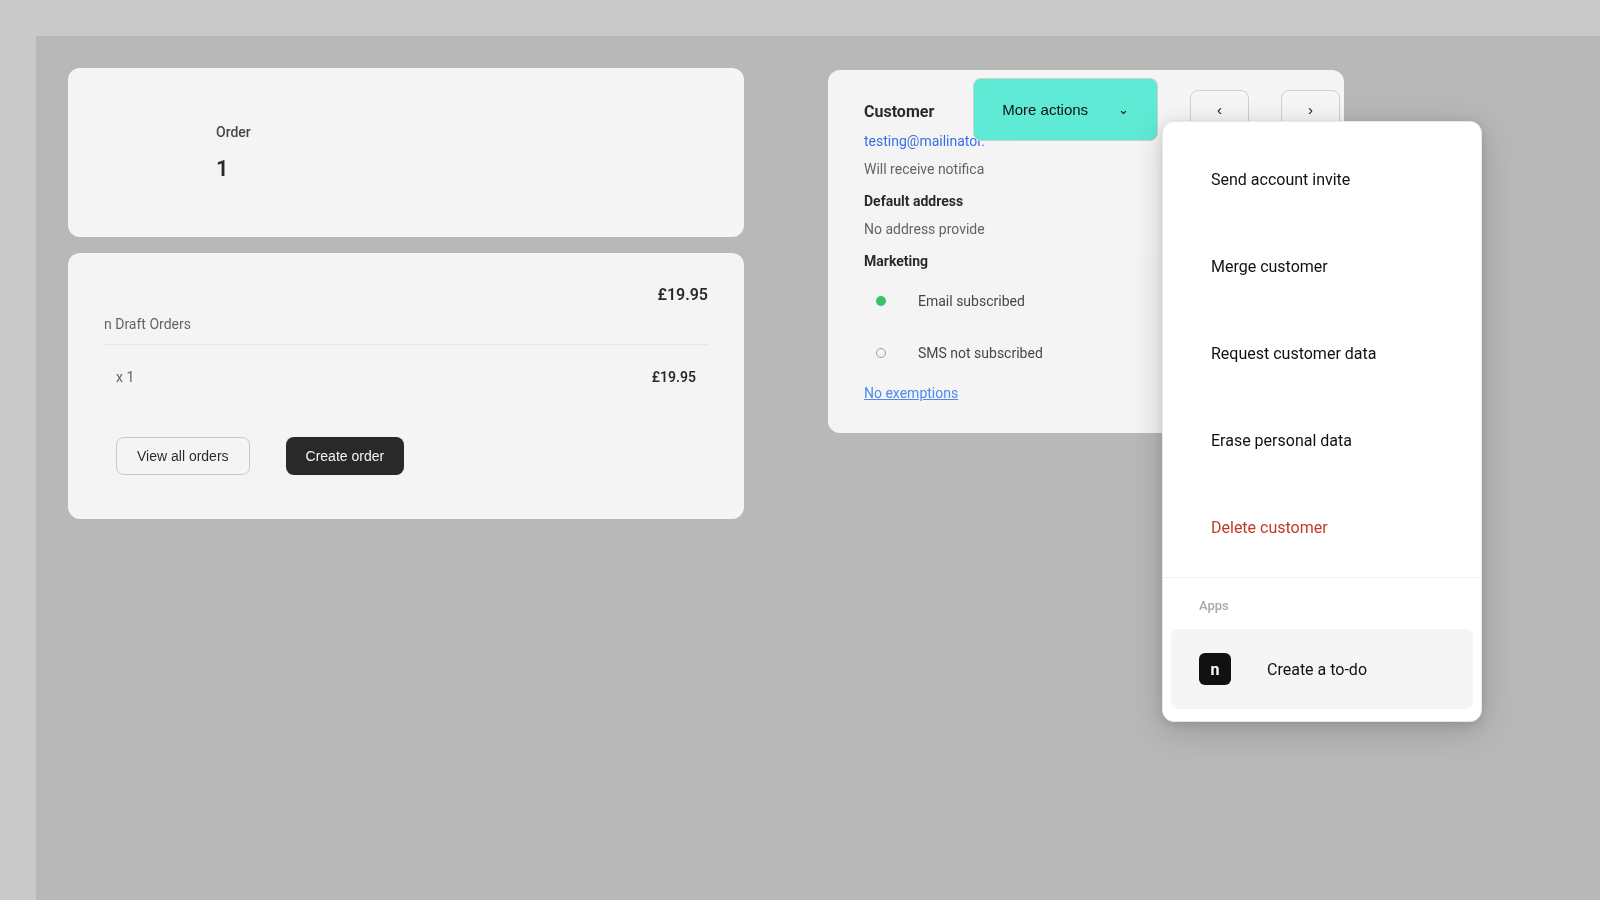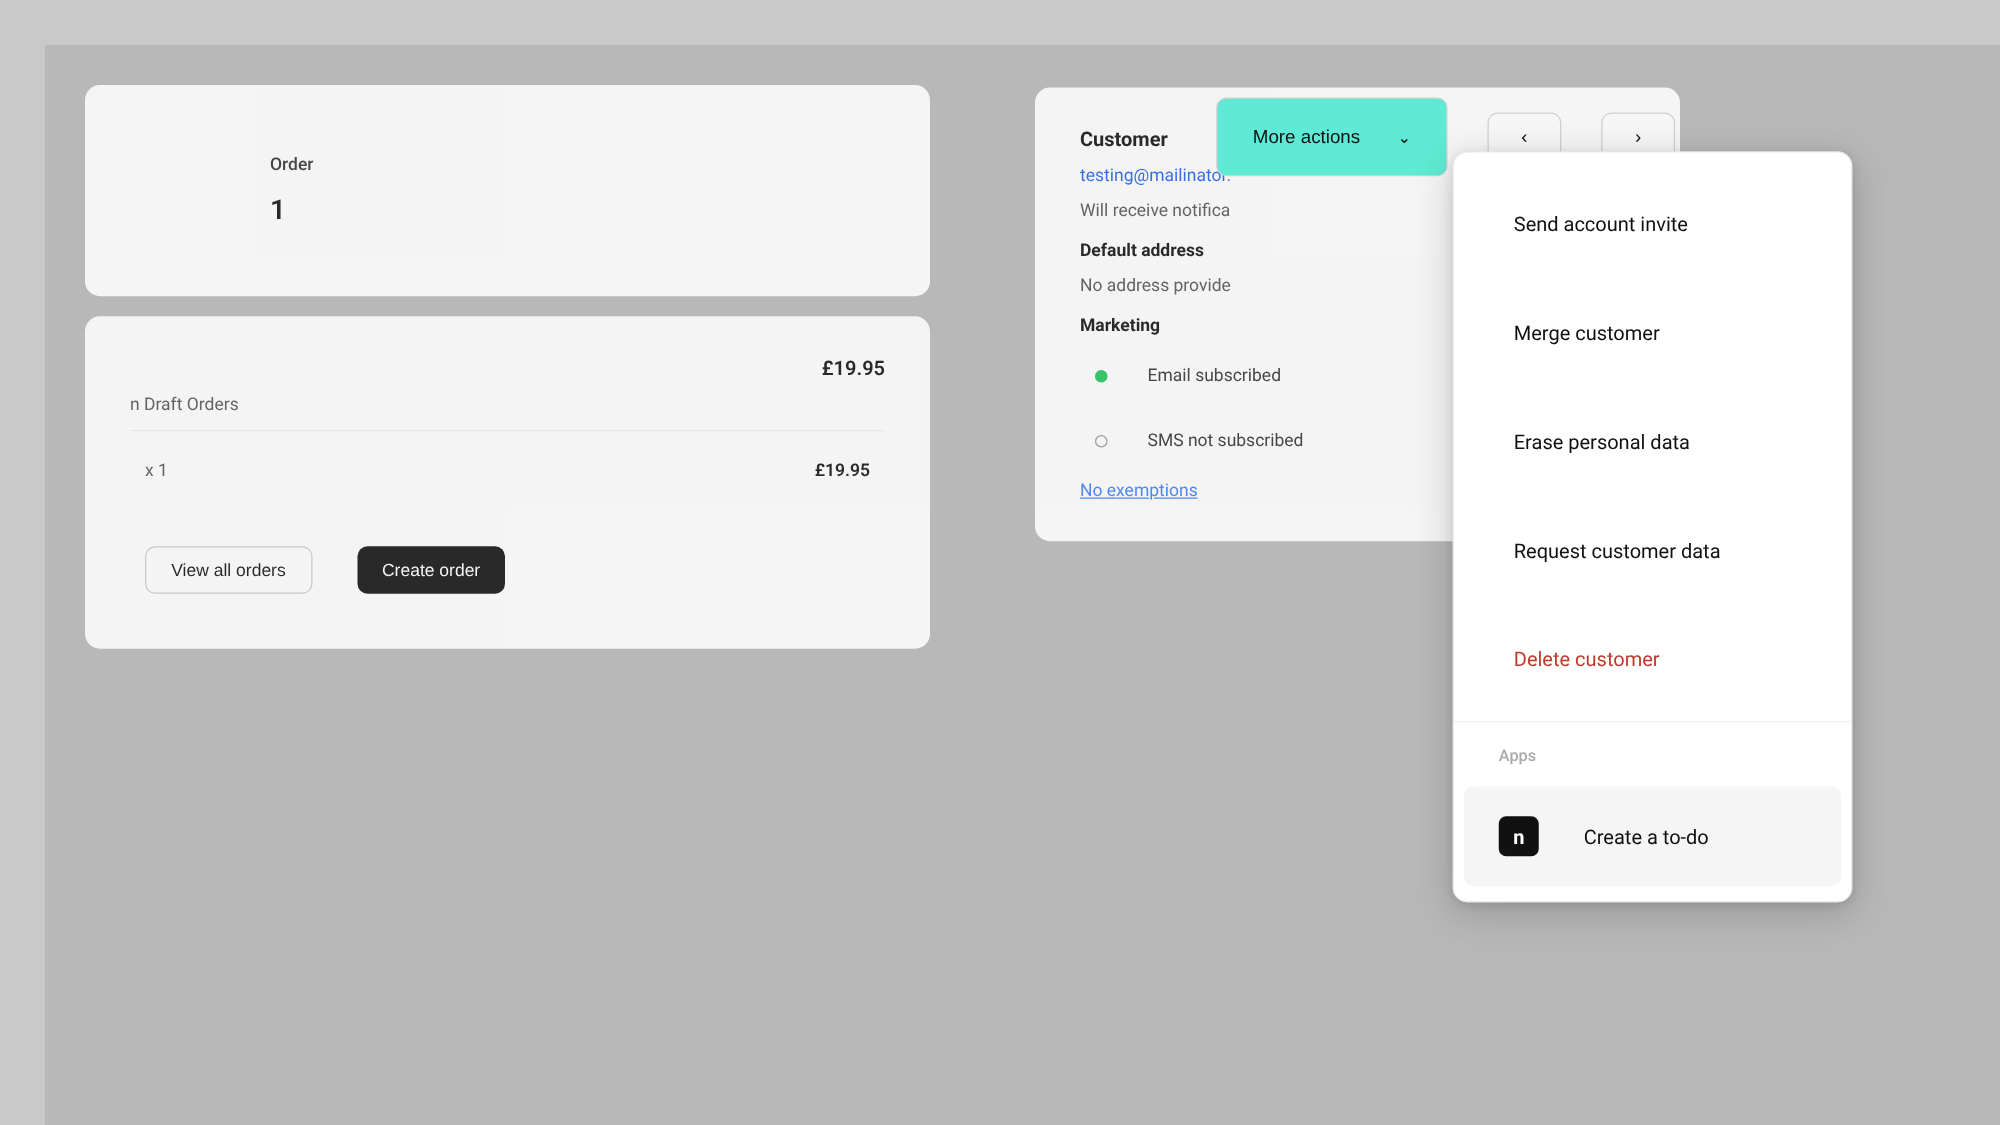--- a/index.html
+++ b/index.html
@@ -380,24 +380,24 @@
 </div>
 
 <div class="dropdown-menu">
   <div class="dropdown-item">
     <span>Send account invite</span>
   </div>
   <div class="dropdown-item">
     <span>Merge customer</span>
   </div>
   <div class="dropdown-item">
+    <span>Request customer data</span>
+  </div>
+  <div class="dropdown-item">
     <span>Erase personal data</span>
-  </div>
-  <div class="dropdown-item">
-    <span>Request customer data</span>
   </div>
   <div class="dropdown-item danger">
     <span>Delete customer</span>
   </div>
   <div class="dropdown-divider"></div>
   <div class="dropdown-section-label">Apps</div>
   <div class="dropdown-item app-item">
     <div class="app-icon">
       <span>n</span>
     </div>

